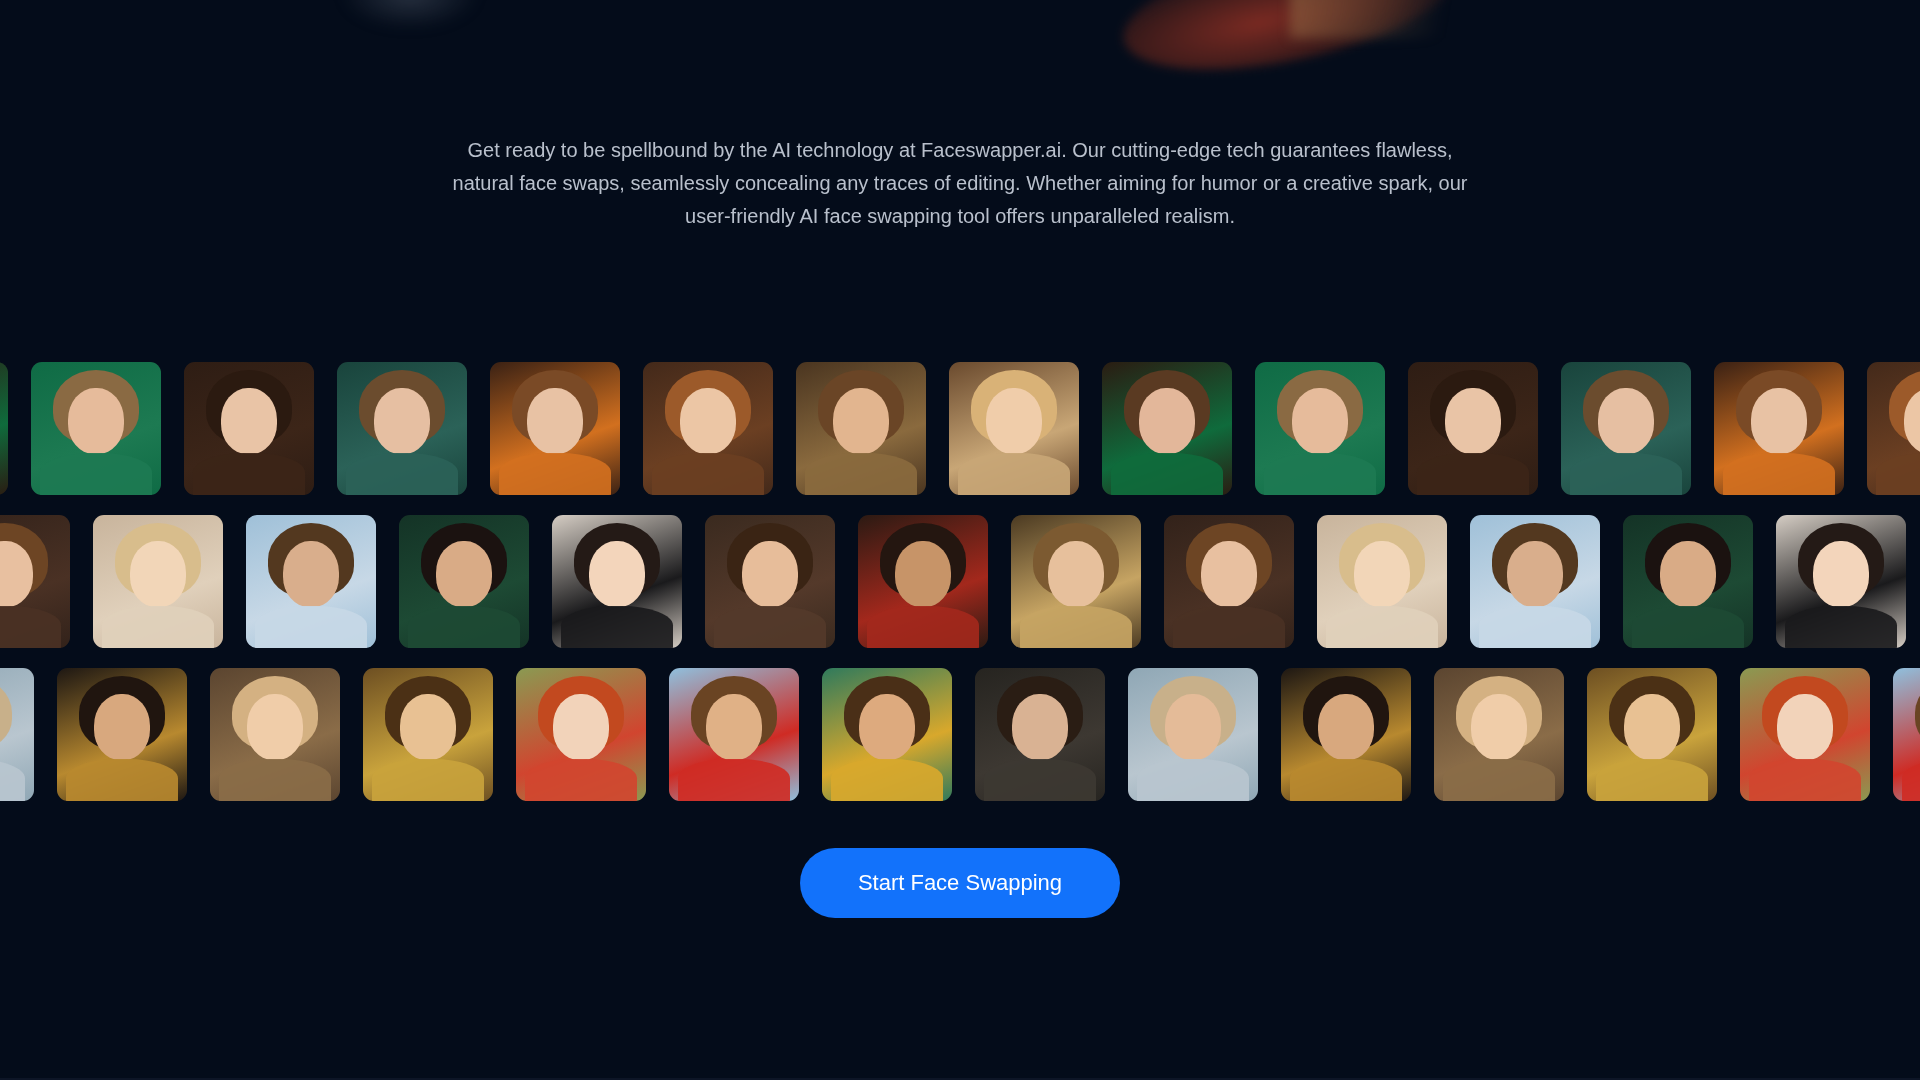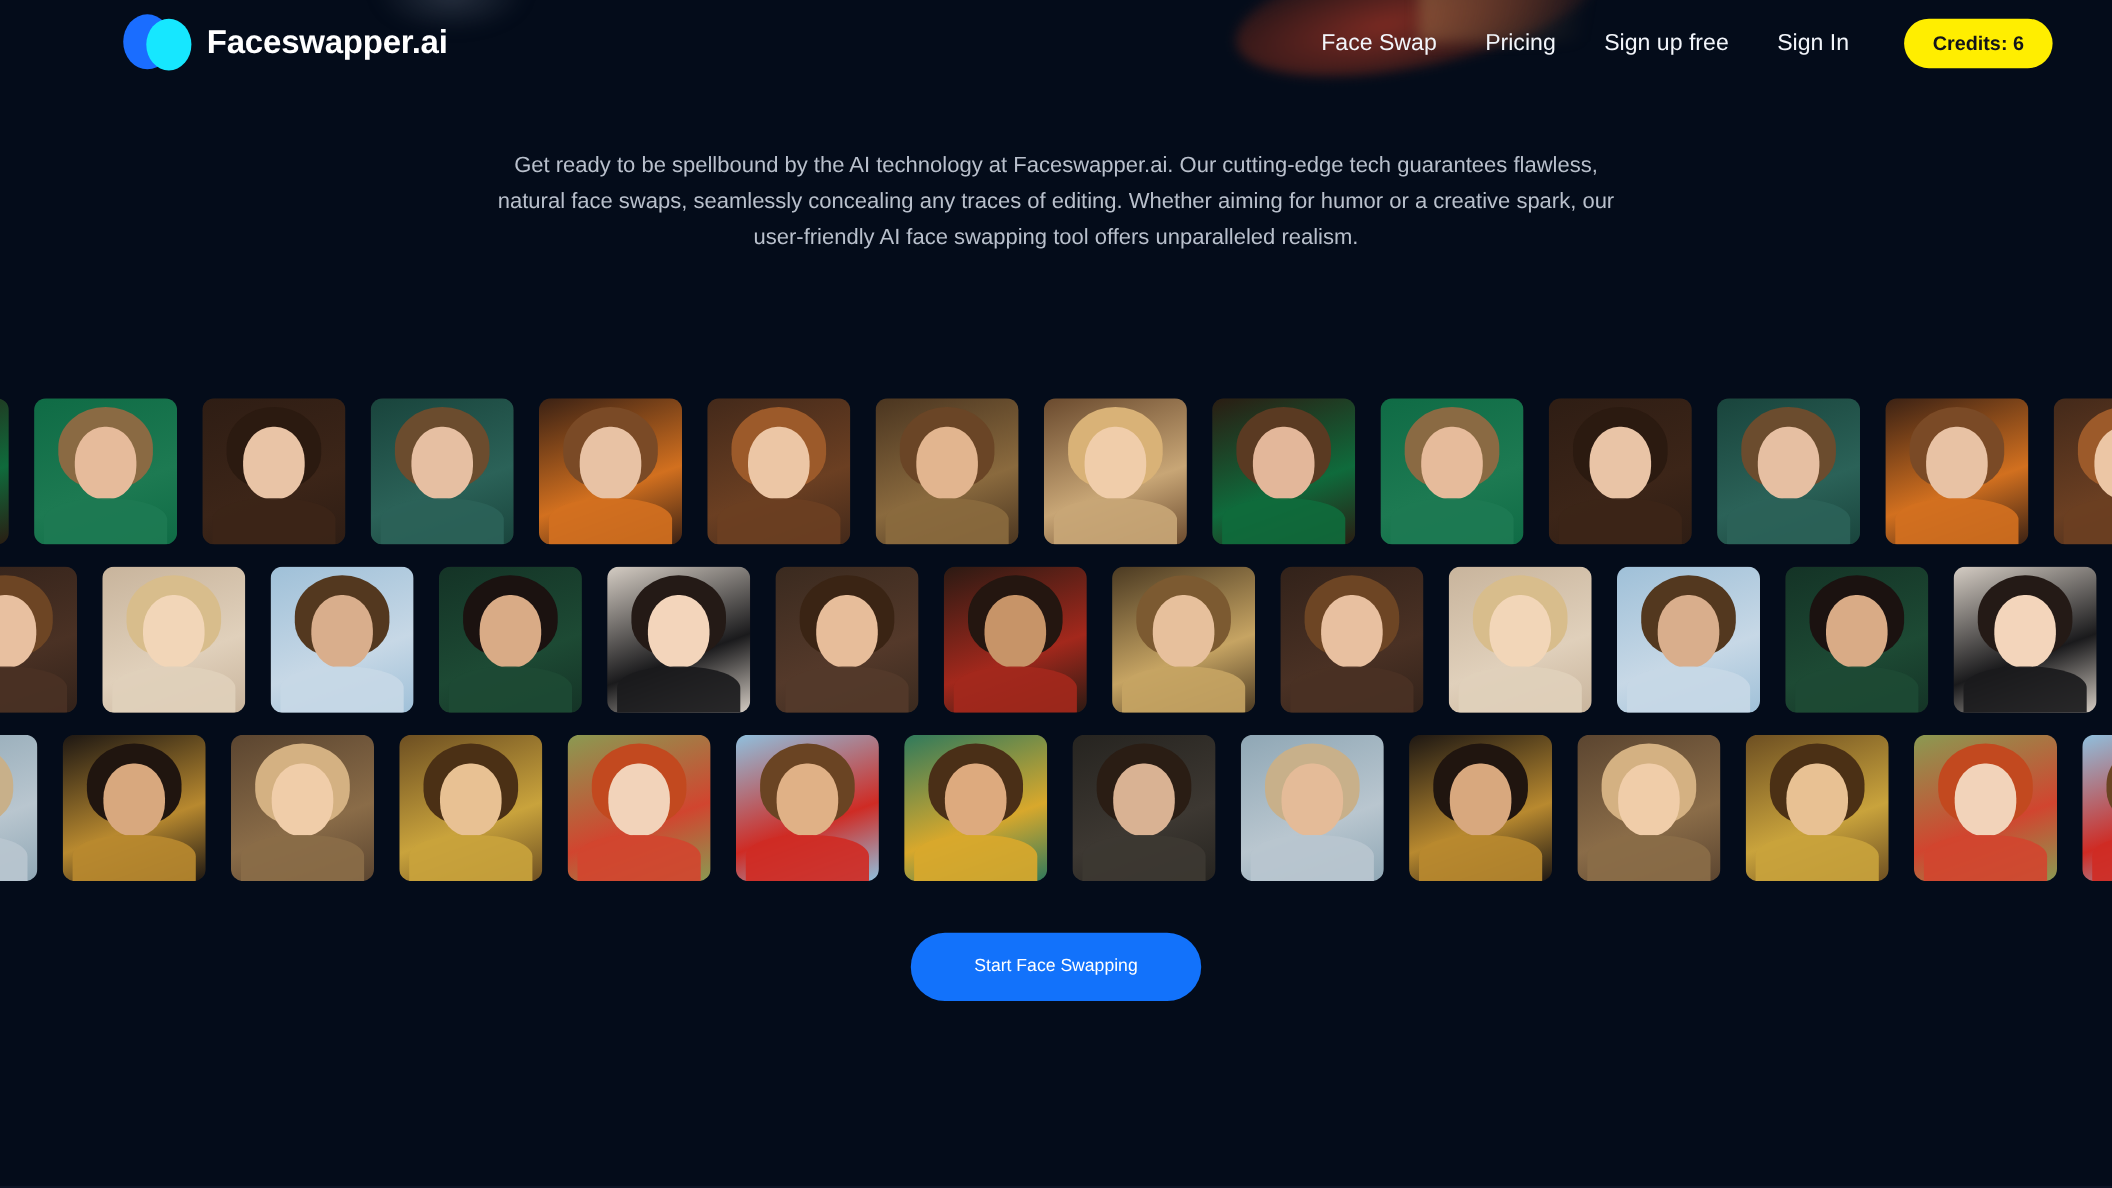--- a/index.html
+++ b/index.html
@@ -54,51 +54,35 @@
           position:relative; background:#10131c; }
   .tile .art { position:absolute; inset:0; }
   .tile .face { position:absolute; left:50%; transform:translateX(-50%); border-radius:50%; }
   .tile .hair { position:absolute; left:50%; transform:translateX(-50%); }
   .tile .body { position:absolute; left:50%; bottom:0; transform:translateX(-50%);
                 border-radius:46% 46% 0 0; }
 
   
   .cta-wrap { position:absolute; top:848px; left:0; width:1920px; text-align:center; z-index:5; }
   .cta { background:#1272fb; color:#fff; border:none; border-radius:999px;
-         font-size:16px; font-weight:500; padding:22px 58px; cursor:pointer; }
+         font-size:22px; font-weight:500; padding:22px 58px; cursor:pointer; }
 
   .bottom-rule { position:absolute; left:0; bottom:0; width:1920px; height:2px; background:#0d1526; }
 </style>
 </head>
 <body>
 
 <div class="page">
 
   <div class="bleed">
     <div class="b1"></div>
       <div class="b2"></div>
       <div class="b3"></div>
   </div>
 
-  <div class="header">
-    <a class="logo" href="#">
-      <span class="logo-mark">
-        <span class="c-blue"></span>
-          <span class="c-cyan"></span>
-      </span>
-      <span class="logo-text">Faceswapper.ai</span>
-    </a>
-    <nav class="nav">
-      <a href="#">Face Swap</a>
-      <a href="#">Pricing</a>
-      <a href="#">Sign up free</a>
-      <a href="#">Sign In</a>
-      <button class="credits">Credits: 6</button>
-    </nav>
-  </div>
 
   <div class="hero">
     <p>Get ready to be spellbound by the AI technology at Faceswapper.ai. Our cutting-edge tech guarantees flawless, natural face swaps, seamlessly concealing any traces of editing. Whether aiming for humor or a creative spark, our user-friendly AI face swapping tool offers unparalleled realism.</p>
   </div>
 
   <div class="rows" id="rows">
       <div class="row">
         <div class="track" style="left: -122px;">
           <div class="tile" title="woman with green headwrap">
             <div class="art" style="background: linear-gradient(160deg, rgb(42, 28, 18) 0%, rgb(15, 107, 60) 60%, rgb(42, 28, 18) 100%);"></div>

